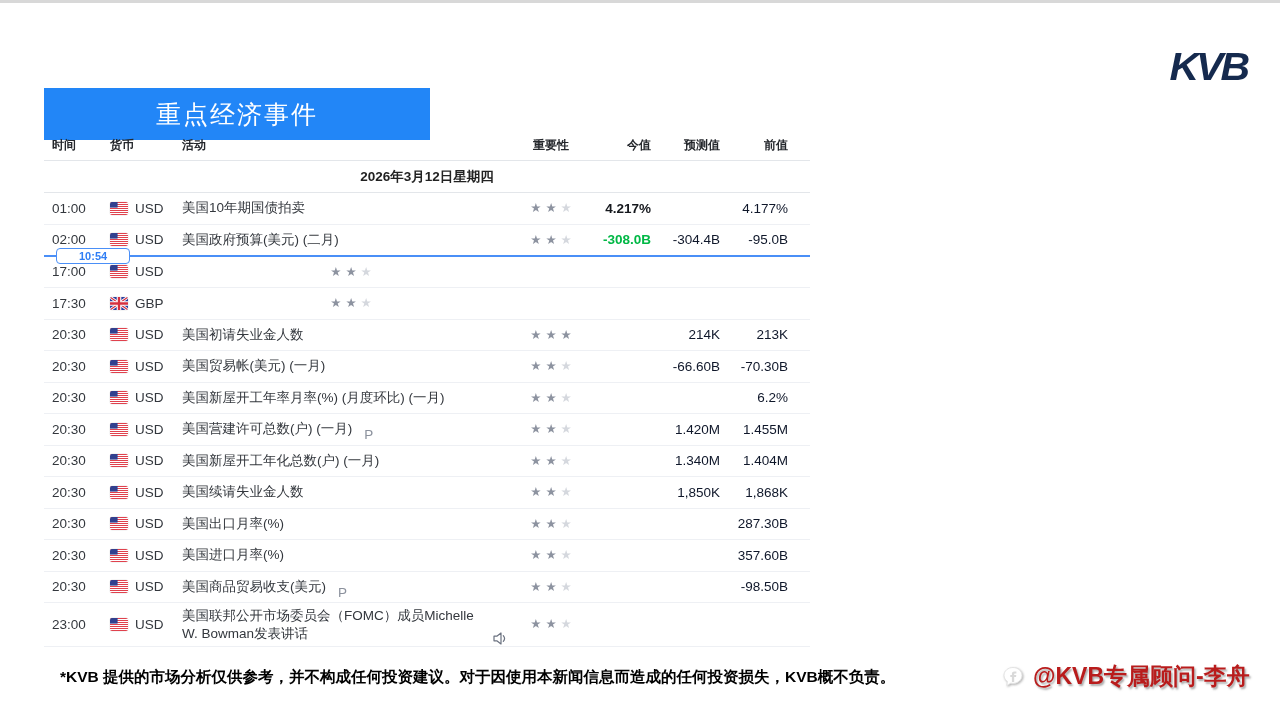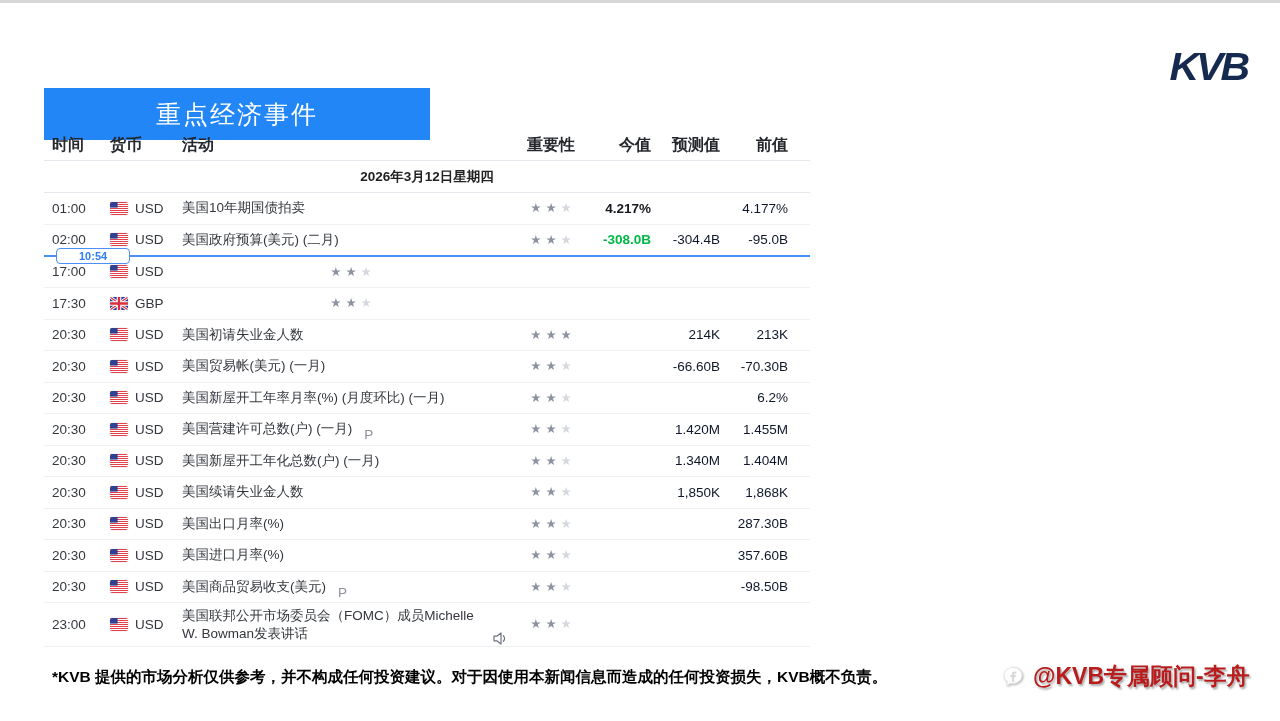--- a/index.html
+++ b/index.html
@@ -17,21 +17,21 @@
   .banner-title{color:#ffffff;font-size:25px;letter-spacing:2px;font-weight:400;}
 
   
   .logo{position:absolute;top:44px;right:33px;font-size:41px;font-weight:800;font-style:italic;
     color:#152a4e;letter-spacing:-3px;transform:scaleY(.95);}
 
   
   .cal{position:absolute;left:44px;top:131px;width:766px;font-size:13.5px;color:#33373d;}
   .hdr-row,.row{display:grid;grid-template-columns:66px 72px 338px 62px 69px 69px 68px;
     align-items:center;box-sizing:border-box;padding-right:22px;width:766px;}
-  .hdr-row{height:30px;border-bottom:1px solid #e3e6ea;font-size:16px;font-weight:700;color:#24272c;}
+  .hdr-row{height:30px;border-bottom:1px solid #e3e6ea;font-size:12px;font-weight:700;color:#24272c;}
   .h-time{padding-left:8px;}
   .h-imp{text-align:center;}
   .h-actual,.h-forecast,.h-previous{text-align:right;}
   .date-row{height:31px;display:flex;align-items:center;justify-content:center;
     font-weight:700;font-size:13.5px;color:#222;border-bottom:1px solid #e3e6ea;text-align:center;}
   .row{min-height:31.5px;border-bottom:1px solid #eef0f4;}
   .row.no-border{border-bottom-color:transparent;}
   .c-time{padding-left:8px;color:#33373d;}
   .c-cur{display:flex;align-items:center;gap:7px;}
   .flag{width:18px;height:13px;border-radius:2px;overflow:hidden;display:inline-flex;flex:none;
@@ -47,21 +47,21 @@
   .c-val{text-align:right;color:#0f172a;}
   .c-actual{font-weight:700;color:#15181d;}
   .c-actual.green{color:#00b845;}
 
   
   .time-marker{position:relative;height:0;border-top:2px solid #4a8ff7;margin-top:-1.5px;z-index:2;}
   .marker-badge{position:absolute;left:12px;top:-9px;background:#fff;border:1.5px solid #4a8ff7;
     border-radius:4px;color:#2f7ef5;font-size:11px;font-weight:700;padding:0 22px;line-height:14px;}
 
   
-  .disclaimer{position:absolute;left:52px;top:667px;font-size:15.5px;font-weight:700;color:#000;}
+  .disclaimer{position:absolute;left:60px;top:667px;font-size:15.5px;font-weight:700;color:#000;}
   .watermark{position:absolute;left:1000px;top:661px;display:flex;align-items:center;gap:7px;
     color:#b91c1c;font-size:23px;font-weight:700;white-space:nowrap;
     text-shadow:1.5px 1.5px 2px rgba(125,125,125,.65);}
   .wm-icon{display:inline-flex;filter:drop-shadow(1.5px 1.5px 1px rgba(125,125,125,.6));}
 </style>
 </head>
 <body>
 
 <div class="top-strip"></div>
 

